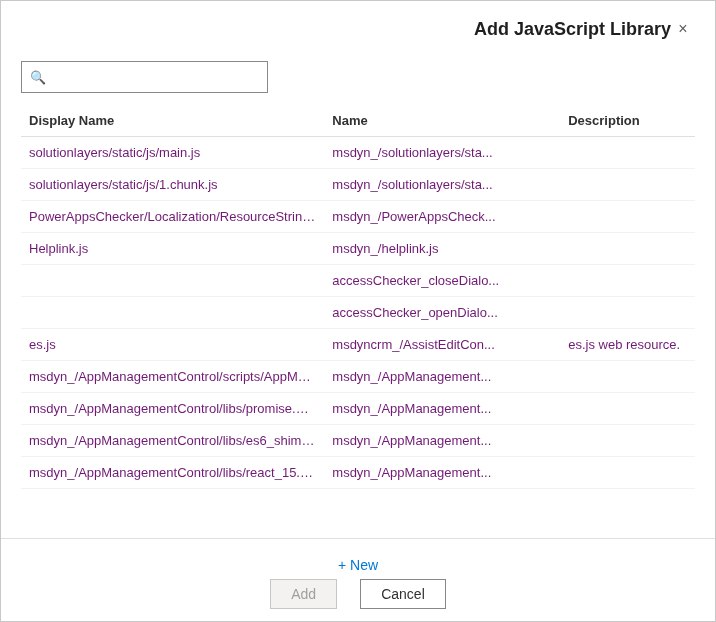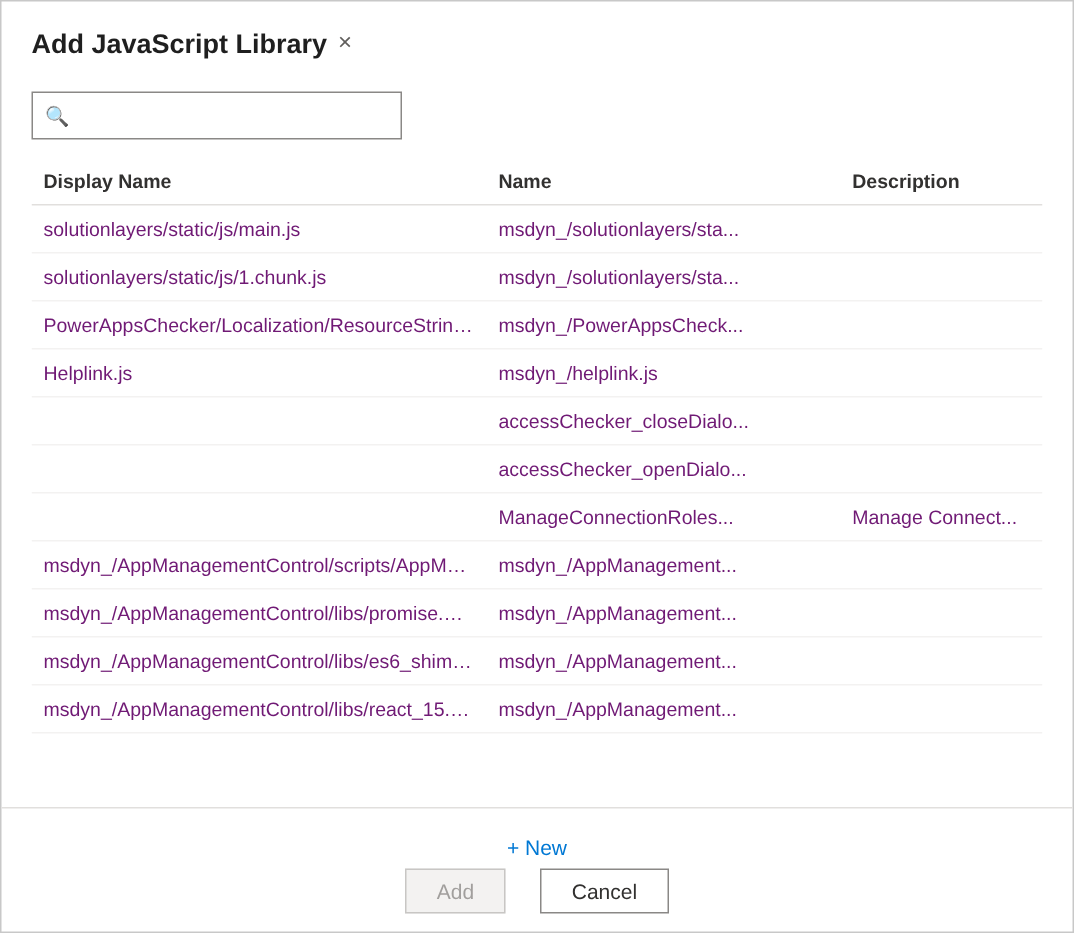--- a/index.html
+++ b/index.html
@@ -24,21 +24,21 @@
       border: 1px solid #c8c8c8;
       box-shadow: 0 4px 20px rgba(0,0,0,0.2);
       display: flex;
       flex-direction: column;
       position: relative;
     }
 
     .dialog-header {
       display: flex;
       align-items: center;
-      justify-content: flex-start;
+      justify-content: flex-end;
       padding: 16px 20px 12px 20px;
       border-bottom: none;
     }
 
     .dialog-title {
       font-size: 18px;
       font-weight: 600;
       color: #1f1f1f;
     }
 
@@ -242,23 +242,23 @@
               <td></td>
               <td>accessChecker_closeDialo...</td>
               <td></td>
             </tr>
             <tr>
               <td></td>
               <td>accessChecker_openDialo...</td>
               <td></td>
             </tr>
             <tr>
-              <td></td>
-              <td>ManageConnectionRoles...</td>
-              <td>Manage Connect...</td>
+              <td>es.js</td>
+              <td>msdyncrm_/AssistEditCon...</td>
+              <td>es.js web resource.</td>
             </tr>
             <tr>
               <td>msdyn_/AppManagementControl/scripts/AppManage...</td>
               <td>msdyn_/AppManagement...</td>
               <td></td>
             </tr>
             <tr>
               <td>msdyn_/AppManagementControl/libs/promise.min.js</td>
               <td>msdyn_/AppManagement...</td>
               <td></td>

